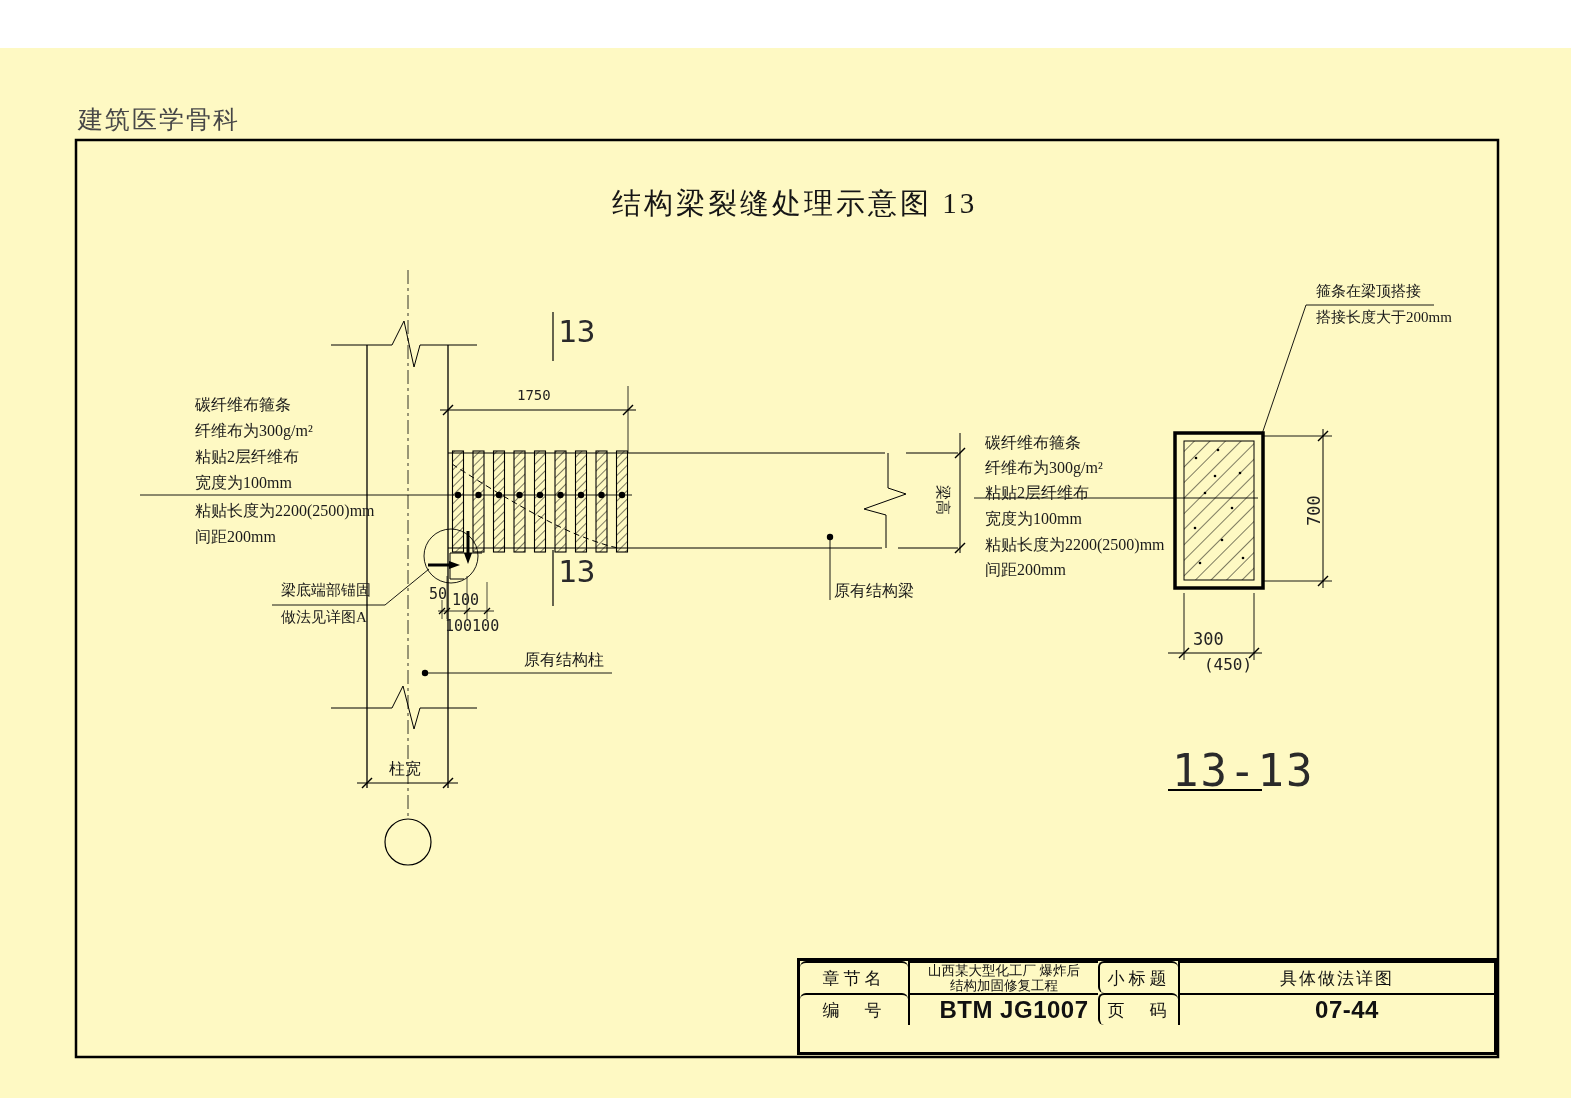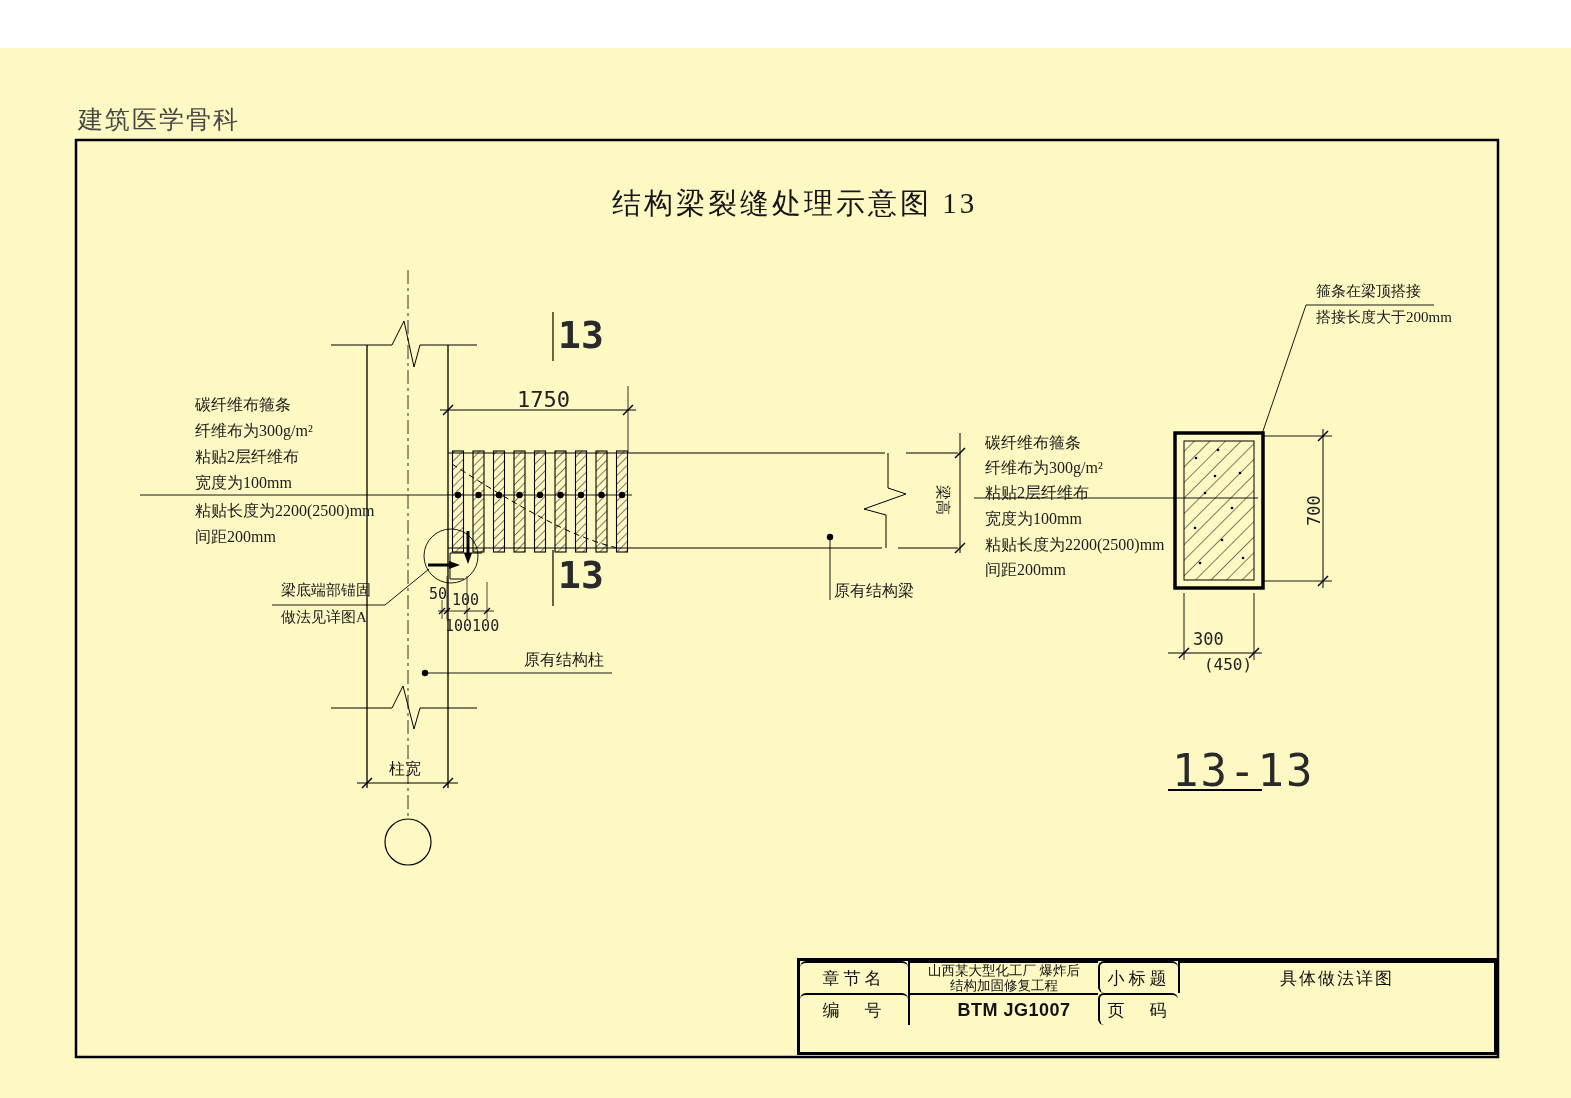--- a/index.html
+++ b/index.html
@@ -9,42 +9,42 @@
   }
   #canvas{position:absolute;left:0;top:0;}
   .txt{position:absolute;white-space:nowrap;color:#1a1a1a;}
   .cn{font-family:"Liberation Serif","DejaVu Serif",serif;font-weight:400;}
   .num{font-family:"DejaVu Sans Mono","Liberation Mono",monospace;font-weight:400;color:#222;}
   .watermark{font-size:25px;color:#474747;letter-spacing:2px;}
   .main-title{font-size:29px;letter-spacing:3px;color:#161616;}
   .spec{font-size:16px;line-height:26px;}
   .note{font-size:15px;}
   .lbl{font-size:16px;}
-  .dim-lg{font-size:22px;}
+  .dim-lg{font-size:14px;}
   .dim-sm{font-size:15px;}
-  .mark13{font-size:38px;color:#2a2a2a;font-weight:bold;}
+  .mark13{font-size:31px;color:#2a2a2a;}
   .sec-label{font-size:44px;letter-spacing:2px;color:#2a2a2a;}
   .vert-cjk{transform:rotate(90deg);transform-origin:0 0;}
   .vert-num{transform:rotate(-90deg);transform-origin:0 0;}
 
   
   #tblock{
     position:absolute;left:797px;top:910px;width:700px;height:97px;
     border:3px solid #000;box-sizing:border-box;display:grid;
     grid-template-columns:108px 190px 80px 316px;grid-template-rows:32px 32px 1fr;
   }
   #tblock .cell{border-left:2px solid #000;border-top:2px solid #000;box-sizing:border-box;
     display:flex;align-items:center;justify-content:center;overflow:hidden;}
   #tblock .cell.first{border-left:none;}
   #tblock .hdr{grid-column:1 / 5;border-left:none;border-top:none;display:flex;align-items:center;justify-content:center;gap:14px;}
   .tb-label{font-size:17px;letter-spacing:4px;border-radius:6px;}
   .tb-company{font-size:22px;letter-spacing:2px;}
   .tb-proj{font-size:13.5px;line-height:15px;text-align:center;white-space:nowrap;}
   .tb-val{font-size:17px;letter-spacing:2px;}
-  .tb-code{font-family:"Liberation Sans","DejaVu Sans",sans-serif;font-weight:700;font-size:18px;letter-spacing:0.5px;padding-left:20px;}
+  .tb-code{font-family:"Liberation Sans","DejaVu Sans",sans-serif;font-weight:700;font-size:24px;letter-spacing:0.5px;padding-left:20px;}
 </style>
 </head>
 <body>
 
 <div id="page">
 
   <svg id="canvas" width="1571" height="1098" viewBox="0 0 1571 1098">
     <defs>
       <pattern id="hatch6" width="6" height="6" patternUnits="userSpaceOnUse" patternTransform="rotate(45)">
         <line x1="0" y1="0" x2="0" y2="6" stroke="#000" stroke-width="1"></line>
@@ -251,15 +251,16 @@
       <div class="cn tb-proj">
         <div>山西某大型化工厂 爆炸后</div>
         <div>结构加固修复工程</div>
       </div>
     </div>
     <div class="cell cn tb-label">小标题</div>
     <div class="cell cn tb-val">具体做法详图</div>
     <div class="cell first cn tb-label">编　号</div>
     <div class="cell tb-code">BTM JG1007</div>
     <div class="cell cn tb-label">页　码</div>
+    <div class="cell tb-code">07-44</div>
   </div>
 
 </div>
 
 </body></html>

